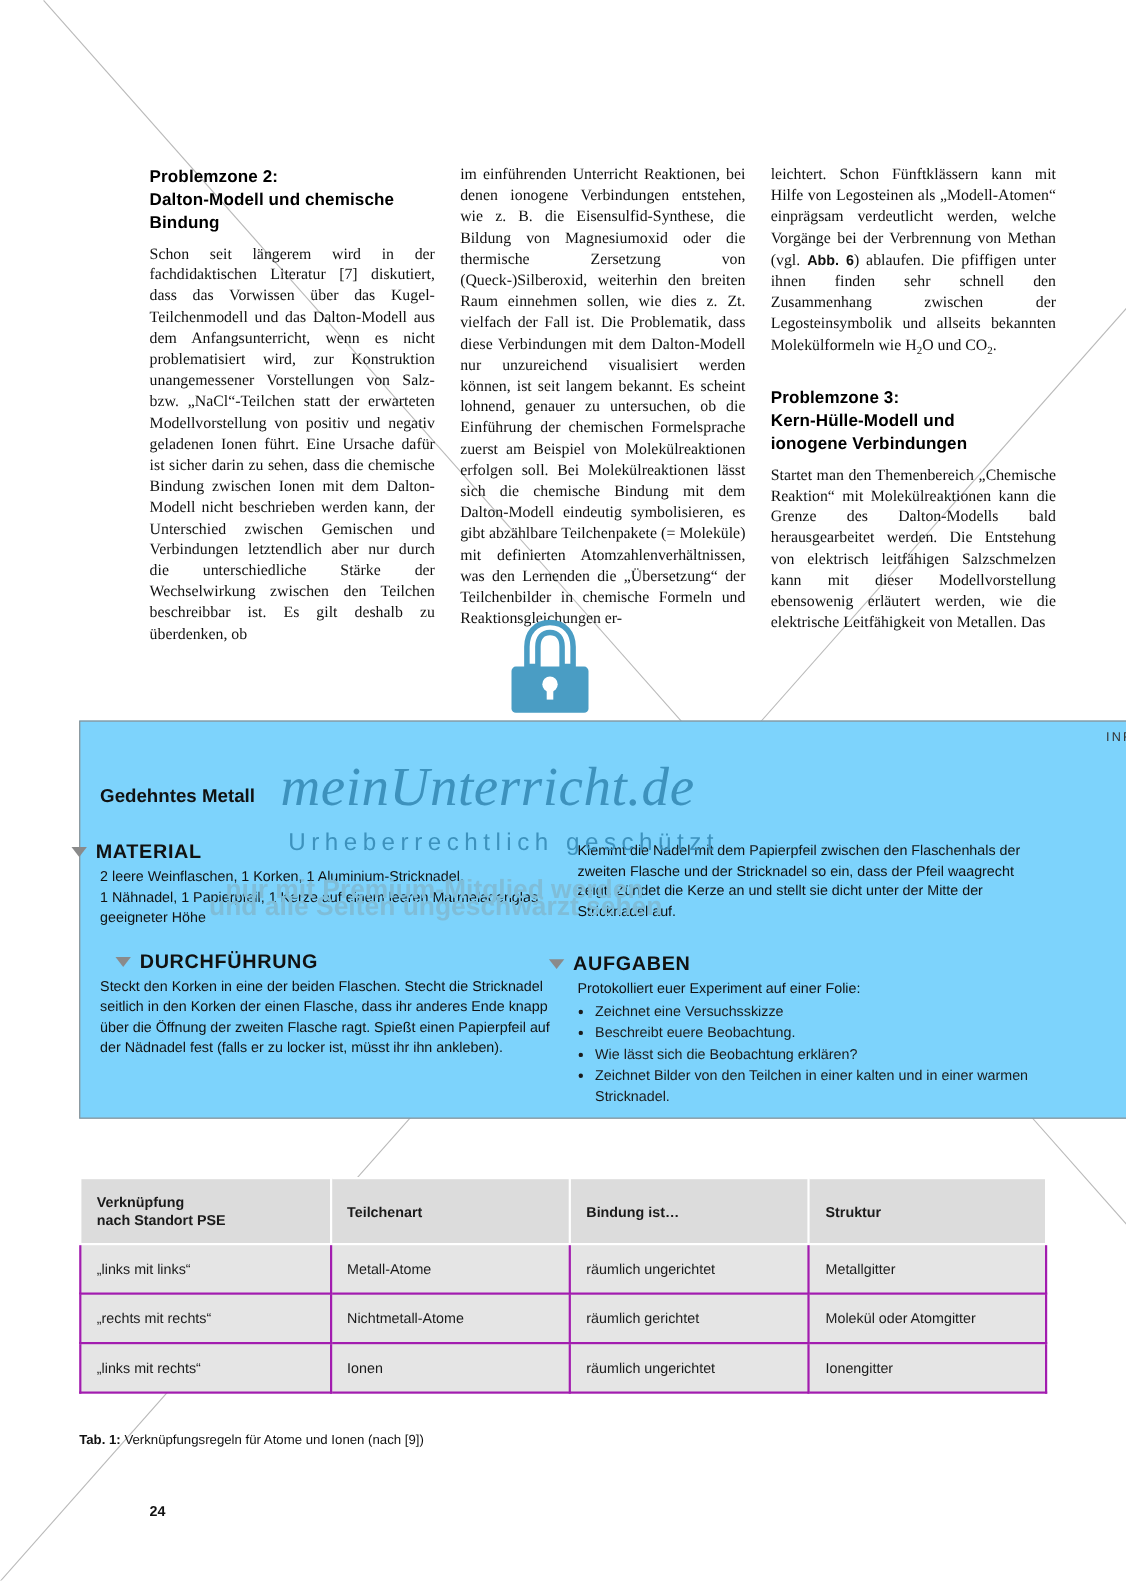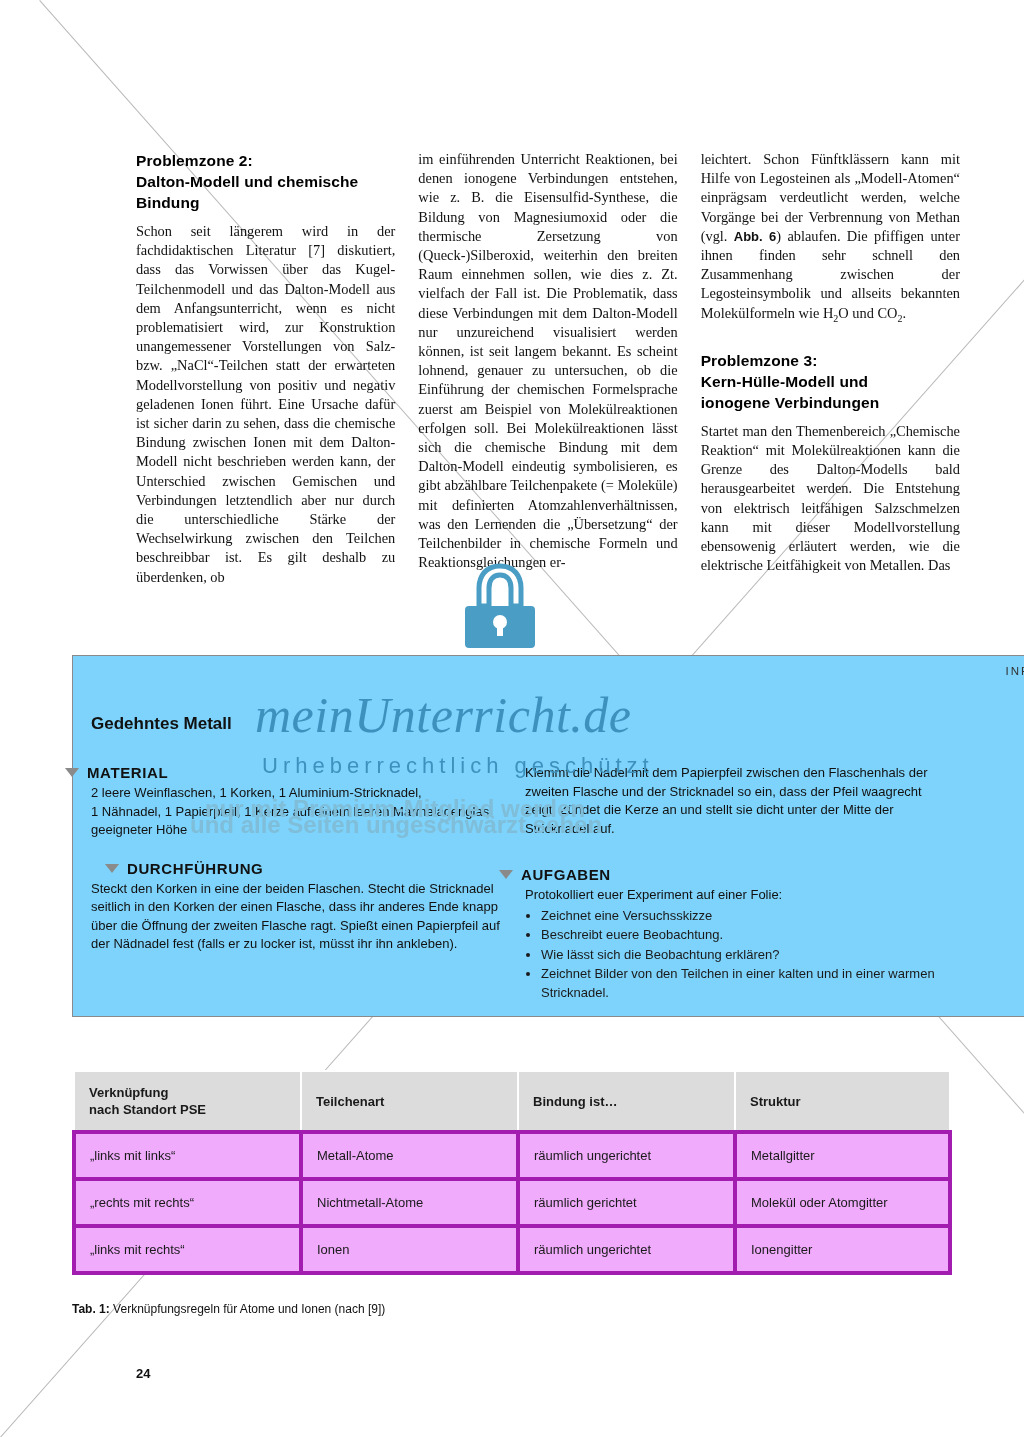--- a/index.html
+++ b/index.html
@@ -139,21 +139,21 @@
   .tri {
     width: 0; height: 0;
     border-left: 7px solid transparent;
     border-right: 7px solid transparent;
     border-top: 9px solid #8a8a8a;
     margin-left: -26px;
   }
   .sec-title {
     font-family: "Liberation Sans", sans-serif;
     font-weight: bold;
-    font-size: 15px;
+    font-size: 18px;
     letter-spacing: 0.6px;
     color: #111;
   }
   .sec-body {
     font-family: "Liberation Sans", sans-serif;
     font-size: 13px;
     line-height: 18.5px;
     color: #111;
     margin: 0 0 14px 0;
   }
@@ -227,23 +227,23 @@
   table.vk th {
     background: #dcdcdc;
     text-align: left;
     font-weight: bold;
     padding: 12px 14px;
     vertical-align: middle;
     border: 2px solid #ffffff;
     line-height: 17px;
   }
   table.vk td {
-    background: #f0abfc;
+    background: #e5e5e5;
     padding: 14px 14px;
-    border: 4px solid #a21caf;
+    border: 2px solid #a21caf;
     vertical-align: middle;
   }
   table.vk col.c1 { width: 228px; }
   table.vk col.c2 { width: 218px; }
   table.vk col.c3 { width: 218px; }
   table.vk col.c4 { width: 216px; }
 
   .tabcap {
     position: absolute;
     left: 72px;

